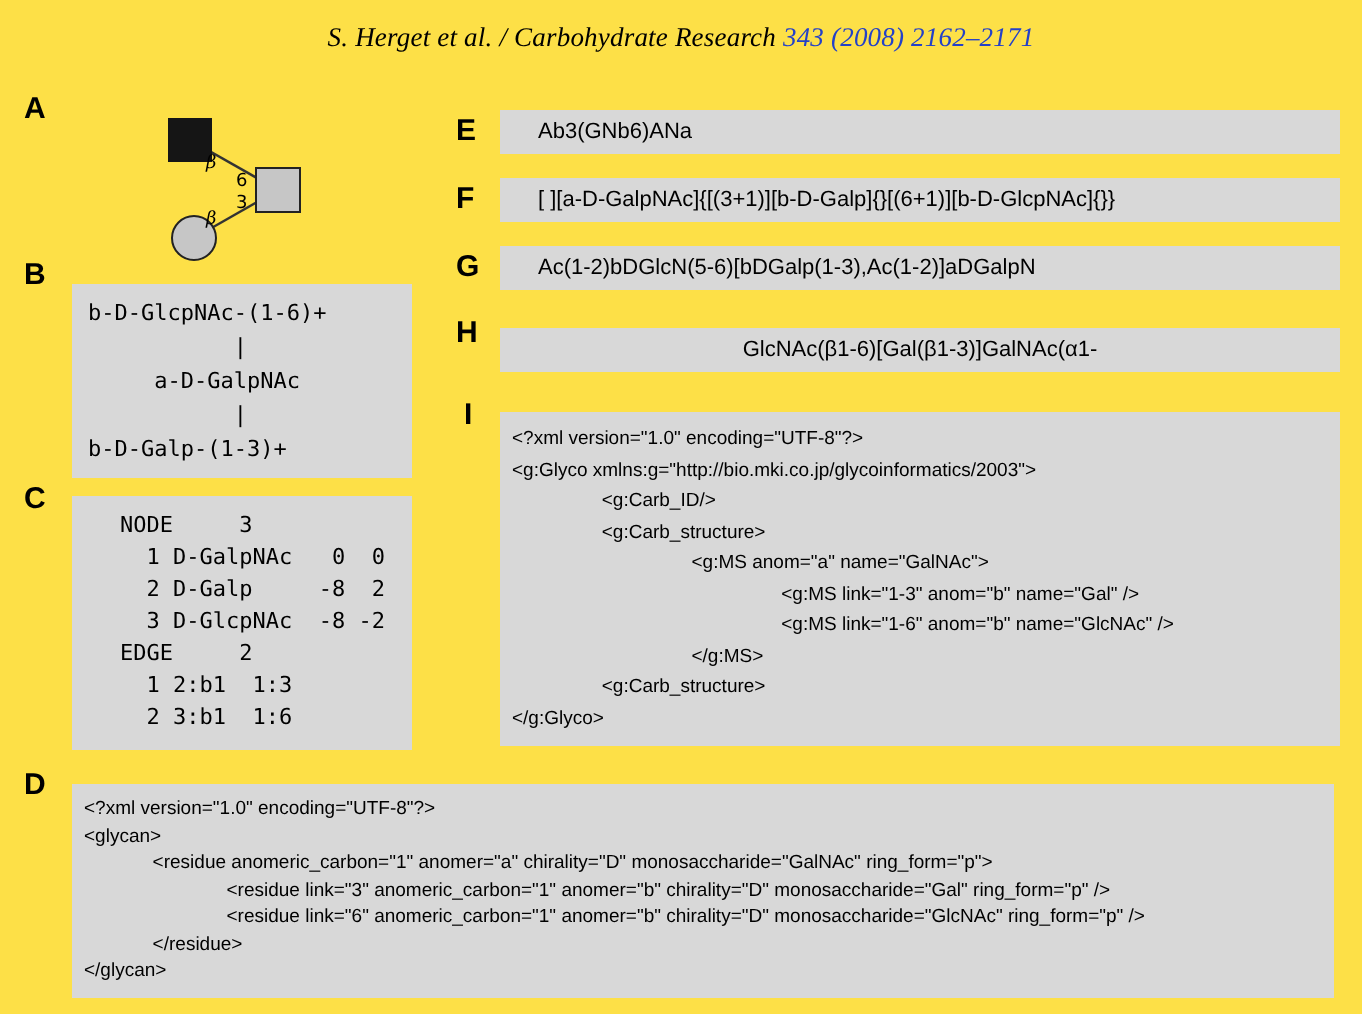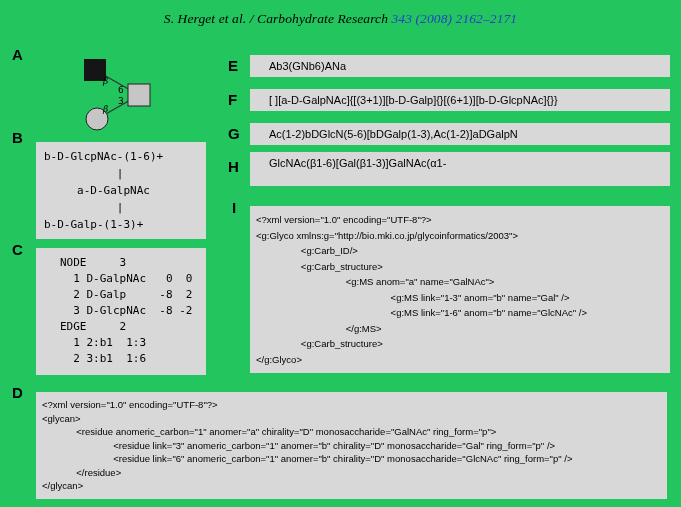--- a/index.html
+++ b/index.html
@@ -1,18 +1,18 @@
 <!DOCTYPE html>
 <html><head>
 <meta charset="utf-8">
 <style>
   * { margin:0; padding:0; box-sizing:border-box; }
   html,body { background:#ffffff; }
   .page {
-    position:relative; width:681px; height:507px; background:#22c55e;
+    position:relative; width:681px; height:507px; background:#fde047;
     font-family:"Liberation Sans", sans-serif; color:#000; overflow:hidden;
   }
   .running-head {
     position:absolute; top:11px; left:0; width:100%; text-align:center;
     font-family:"Liberation Serif", serif; font-style:italic; font-size:13.5px;
     letter-spacing:0.1px;
   }
   .running-head .cite { color:#2441c8; }
   .plabel {
     position:absolute; font-weight:bold; font-size:15px;
@@ -99,21 +99,21 @@
   <div class="gbox bar" style="left:250px; top:89px; width:420px; height:22px;">
     <span>[ ][a-D-GalpNAc]{[(3+1)][b-D-Galp]{}[(6+1)][b-D-GlcpNAc]{}}</span>
   </div>
 
   <div class="plabel" style="left:228px; top:125px;">G</div>
   <div class="gbox bar" style="left:250px; top:123px; width:420px; height:22px;">
     <span>Ac(1-2)bDGlcN(5-6)[bDGalp(1-3),Ac(1-2)]aDGalpN</span>
   </div>
 
   <div class="plabel" style="left:228px; top:158px;">H</div>
-  <div class="gbox bar" style="left:250px; top:152px; width:420px; height:34px;">
+  <div class="gbox bar" style="left:250px; top:164px; width:420px; height:22px;text-align:center;">
     <span>GlcNAc(β1-6)[Gal(β1-3)]GalNAc(α1-</span>
   </div>
 
   <div class="plabel" style="left:232px; top:199px;">I</div>
   <div class="gbox xml xml-i" style="left:250px; top:206px; width:420px; height:167px;">
     <pre>&lt;?xml version="1.0" encoding="UTF-8"?&gt;
 &lt;g:Glyco xmlns:g="http://bio.mki.co.jp/glycoinformatics/2003"&gt;
                  &lt;g:Carb_ID/&gt;
                  &lt;g:Carb_structure&gt;
                                   &lt;g:MS anom="a" name="GalNAc"&gt;

